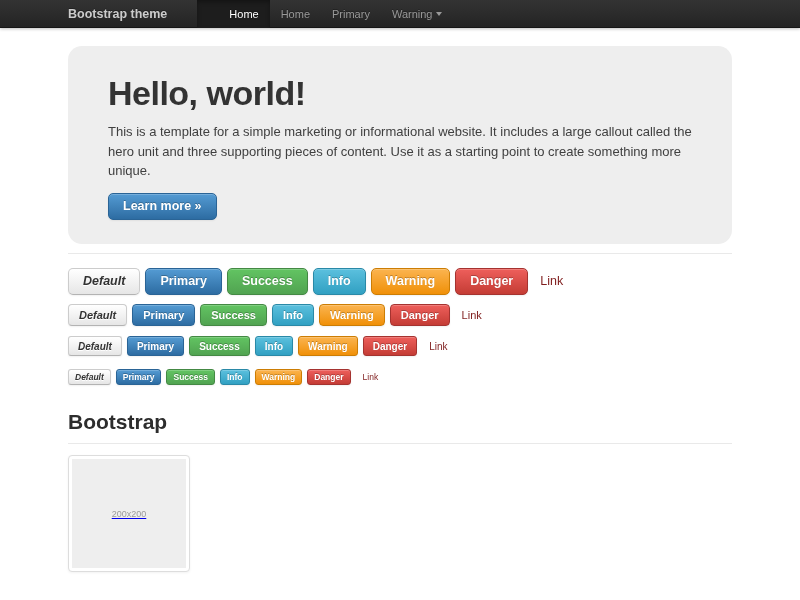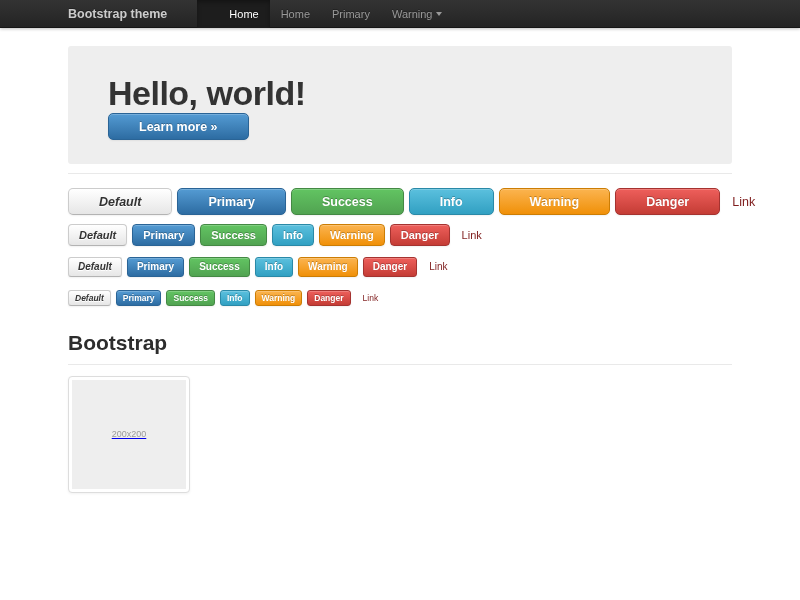--- a/index.html
+++ b/index.html
@@ -18,21 +18,21 @@
   .nav-link.active { color:#ffffff; background:#1d1d1d;
                      box-shadow:inset 0 2px 4px rgba(0,0,0,.35);padding-left:32px; }
   .caret { width:0; height:0; border-left:3.5px solid transparent;
            border-right:3.5px solid transparent; border-top:4px solid #999;
            display:inline-block; margin-left:4px; }
 
   
   .container { width:664px; margin:0 auto; }
 
   
-  .hero { margin-top:18px; background:#eeeeee; border-radius:3px; padding:28px 40px 24px; }
+  .hero { margin-top:18px; background:#eeeeee; border-radius:14px; padding:28px 40px 24px; }
   .hero-title { font-size:34px; font-weight:bold; color:#333333; letter-spacing:-.5px; }
   .hero-text { font-size:13px; line-height:1.5; color:#404040; margin:9px 0 12px; }
 
   
   .section-heading { font-size:21px; font-weight:bold; color:#2d2d2d; margin-top:25px; }
   .divider { border-bottom:1px solid #e9e9e9; margin-top:9px; }
 
   
   .btn { display:inline-flex; align-items:center; justify-content:center;
          font-family:"Liberation Sans", sans-serif; font-weight:bold; color:#fff;
@@ -52,21 +52,21 @@
   .btn-row { white-space:nowrap; }
   .row-large   { margin-top:14px; }
   .row-default { margin-top:9px;  }
   .row-small   { margin-top:10px; }
   .row-mini    { margin-top:10px; }
 
   .sz-large   { height:27px; font-size:12.5px; border-radius:5px; }
   .sz-default { height:22px; font-size:11px;   border-radius:4px; }
   .sz-small   { height:20px; font-size:10px;   border-radius:3px; }
   .sz-mini    { height:16px; font-size:8.5px;  border-radius:3px; }
-  .btn.sz-large   { padding:0 30px; }
+  .btn.sz-large   { padding:0 14px; }
   .btn.sz-default { padding:0 10px; }
   .btn.sz-small   { padding:0 9px;  }
   .btn.sz-mini    { padding:0 6px;  }
 
   
   .thumb { display:block; margin-top:11px; width:122px; height:117px; padding:3px;
            background:#fff; border:1px solid #dddddd; border-radius:4px;
            box-shadow:0 1px 3px rgba(0,0,0,.055); }
   .thumb-img { width:100%; height:100%; background:#eeeeee; display:flex;
                align-items:center; justify-content:center; color:#9a9a9a; font-size:9px; }
@@ -84,20 +84,21 @@
         <span>Warning</span>
         <span class="caret"></span>
       </a>
   </div>
 </div>
 
 <div class="container">
 
   <div class="hero">
     <h1 class="hero-title">Hello, world!</h1>
+    <p class="hero-text">This is a template for a simple marketing or informational website. It includes a large callout called the hero unit and three supporting pieces of content. Use it as a starting point to create something more unique.</p>
     <button class="btn btn-primary sz-large">Learn more »</button>
   </div>
 
   <div class="divider"></div>
 
   <div>
       <div class="btn-row row-large"><button class="btn btn-default sz-large">Default</button><button class="btn btn-primary sz-large">Primary</button><button class="btn btn-success sz-large">Success</button><button class="btn btn-info sz-large">Info</button><button class="btn btn-warning sz-large">Warning</button><button class="btn btn-danger sz-large">Danger</button><a class="btn-link sz-large" href="#">Link</a></div>
       <div class="btn-row row-default"><button class="btn btn-default sz-default">Default</button><button class="btn btn-primary sz-default">Primary</button><button class="btn btn-success sz-default">Success</button><button class="btn btn-info sz-default">Info</button><button class="btn btn-warning sz-default">Warning</button><button class="btn btn-danger sz-default">Danger</button><a class="btn-link sz-default" href="#">Link</a></div>
       <div class="btn-row row-small"><button class="btn btn-default sz-small">Default</button><button class="btn btn-primary sz-small">Primary</button><button class="btn btn-success sz-small">Success</button><button class="btn btn-info sz-small">Info</button><button class="btn btn-warning sz-small">Warning</button><button class="btn btn-danger sz-small">Danger</button><a class="btn-link sz-small" href="#">Link</a></div>
       <div class="btn-row row-mini"><button class="btn btn-default sz-mini">Default</button><button class="btn btn-primary sz-mini">Primary</button><button class="btn btn-success sz-mini">Success</button><button class="btn btn-info sz-mini">Info</button><button class="btn btn-warning sz-mini">Warning</button><button class="btn btn-danger sz-mini">Danger</button><a class="btn-link sz-mini" href="#">Link</a></div>

